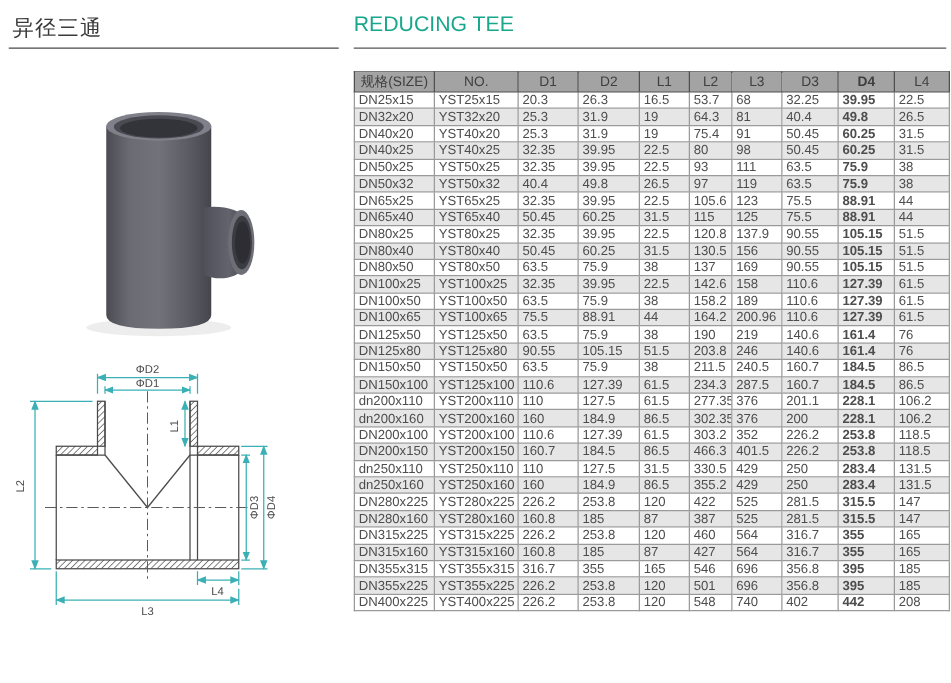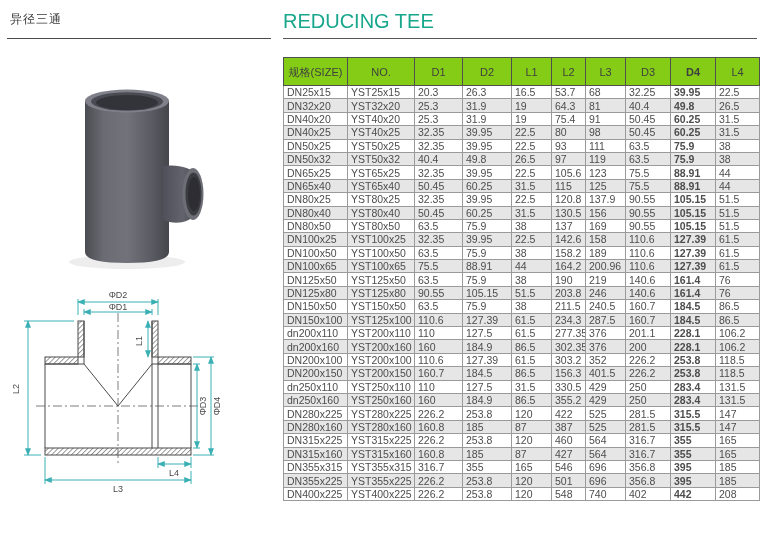--- a/index.html
+++ b/index.html
@@ -1,34 +1,34 @@
 <!DOCTYPE html>
 <html><head>
 <meta charset="utf-8">
 <style>
   * { margin:0; padding:0; box-sizing:border-box; }
   html,body { width:761px; height:546px; background:#ffffff;
     font-family:"Liberation Sans","DejaVu Sans",sans-serif; }
   #page { position:relative; width:761px; height:546px; background:#fff; overflow:hidden; }
 
-  .left-title { position:absolute; left:10px; top:11px; font-size:12px; color:#3a3a3a;
+  .left-title { position:absolute; left:10px; top:11px; font-size:17px; color:#3a3a3a;
     letter-spacing:1px; }
   .left-rule { position:absolute; left:7px; top:38px; width:264px; border-top:1.5px solid #4a4a4a; }
 
-  .right-title { position:absolute; left:283px; top:10px; font-size:20px; color:#18a78c; }
+  .right-title { position:absolute; left:283px; top:10px; font-size:17px; color:#18a78c; }
   .right-rule { position:absolute; left:283px; top:38px; width:474px; border-top:1.5px solid #555; }
 
   .photo-wrap { position:absolute; left:55px; top:82px; width:170px; height:192px; }
   .diagram-wrap { position:absolute; left:1px; top:282px; width:258px; height:248px; }
 
   table.spec { position:absolute; left:283px; top:57px; width:477px;
     border-collapse:collapse; table-layout:fixed;
     font-size:10.5px; color:#4d4d4d; }
-  table.spec th { background:#84cc16; color:#3f3f3f; font-weight:normal; font-size:11px;
-    border:1px solid #4f4f4f; height:28px; line-height:14px; padding:0 3px; text-align:center;
+  table.spec th { background:#a3a3a3; color:#3f3f3f; font-weight:normal; font-size:11px;
+    border:1px solid #4f4f4f; height:16px; line-height:14px; padding:0 3px; text-align:center;
     white-space:nowrap; overflow:hidden; }
   table.spec td { border:1px solid #9a9a9a; height:13.4px; line-height:12px; padding:0 3px;
     text-align:left; white-space:nowrap; overflow:hidden; }
   table.spec { border:1px solid #4f4f4f; }
   table.spec tbody tr:nth-child(even) td { background:#e6e6e6; }
   table.spec tbody tr:nth-child(odd) td { background:#ffffff; }
   table.spec th:nth-child(1), table.spec td:nth-child(1){ width:64px; }
   table.spec th:nth-child(2), table.spec td:nth-child(2){ width:67px; }
   table.spec th:nth-child(3), table.spec td:nth-child(3){ width:48px;margin-top:8px; }
   table.spec th:nth-child(4), table.spec td:nth-child(4){ width:49px;margin-left:17px; }
@@ -424,21 +424,21 @@
           <td>226.2</td>
           <td>253.8</td>
           <td>118.5</td>
         </tr>
         <tr>
           <td>DN200x150</td>
           <td>YST200x150</td>
           <td>160.7</td>
           <td>184.5</td>
           <td>86.5</td>
-          <td>156.3</td>
+          <td>466.3</td>
           <td>401.5</td>
           <td>226.2</td>
           <td>253.8</td>
           <td>118.5</td>
         </tr>
         <tr>
           <td>dn250x110</td>
           <td>YST250x110</td>
           <td>110</td>
           <td>127.5</td>

